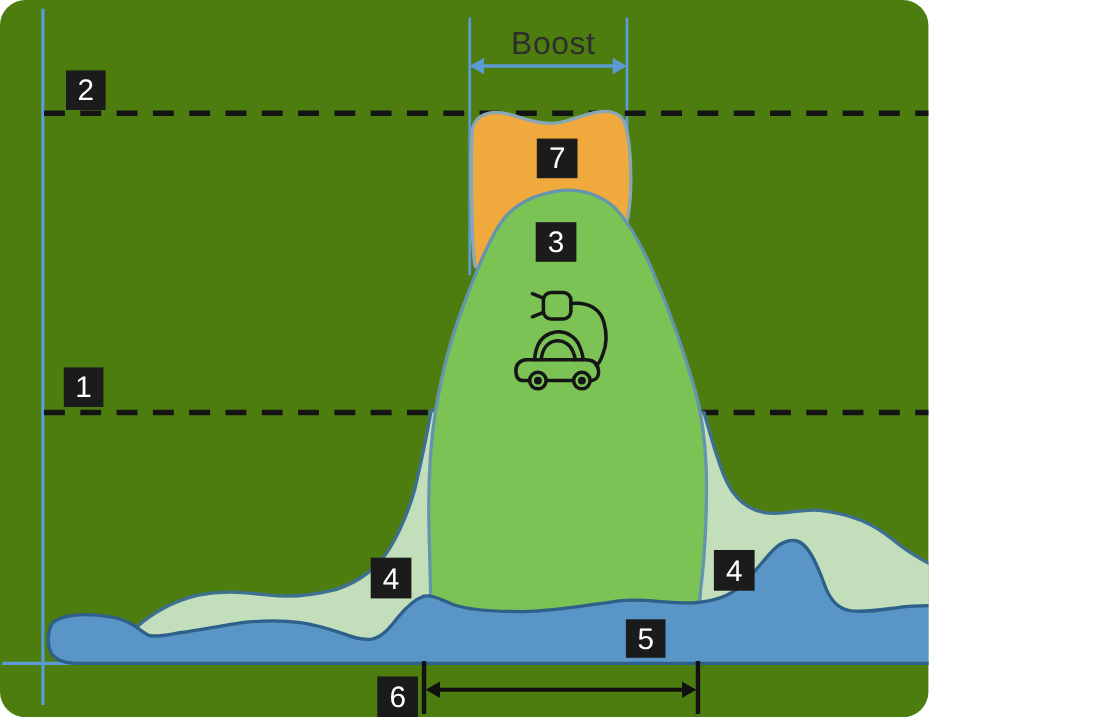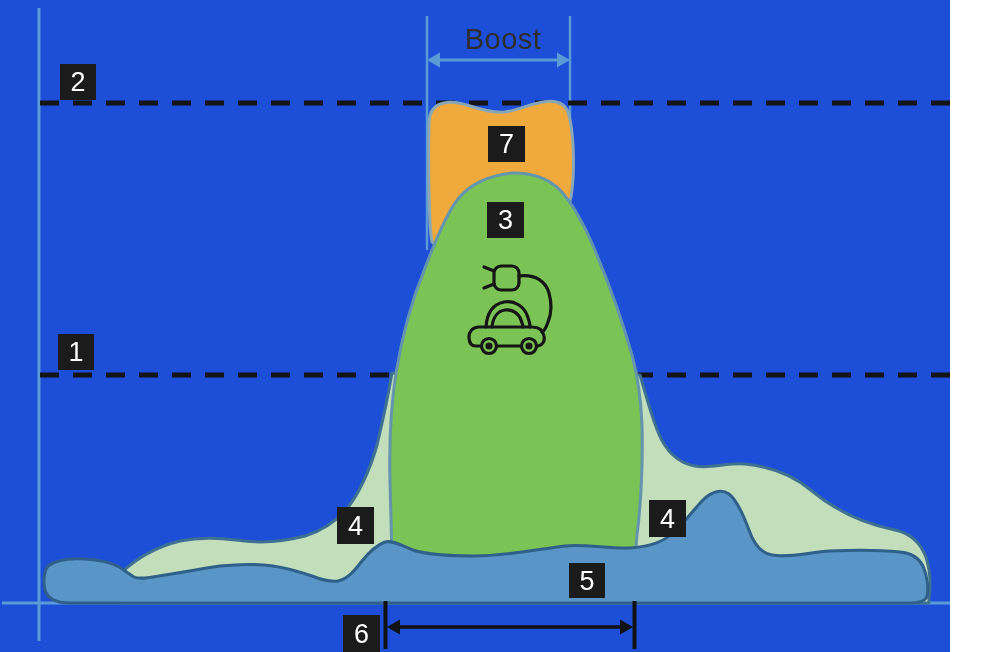--- a/index.html
+++ b/index.html
@@ -1,17 +1,17 @@
 <!DOCTYPE html>
 <html><head>
 <meta charset="utf-8">
 <style>
   html,body{margin:0;padding:0;background:#ffffff;}
-  .stage{position:relative;width:950px;height:652px;background:#1d4ed8;overflow:hidden;
-         font-family:"Liberation Sans", sans-serif;}
+  .stage{position:relative;width:844px;height:652px;background:#4d7c0f;overflow:hidden;
+         font-family:"Liberation Sans", sans-serif;border-radius:23px;}
   svg{display:block;}
   text{font-family:"Liberation Sans", sans-serif;}
   .marker-digit{font-size:27px;font-weight:400;}
   .boost-word{font-size:29px;letter-spacing:0.5px;}
 </style>
 </head>
 <body>
 
 <div class="stage">
 <svg width="1000" height="652" viewBox="0 0 1000 652">

